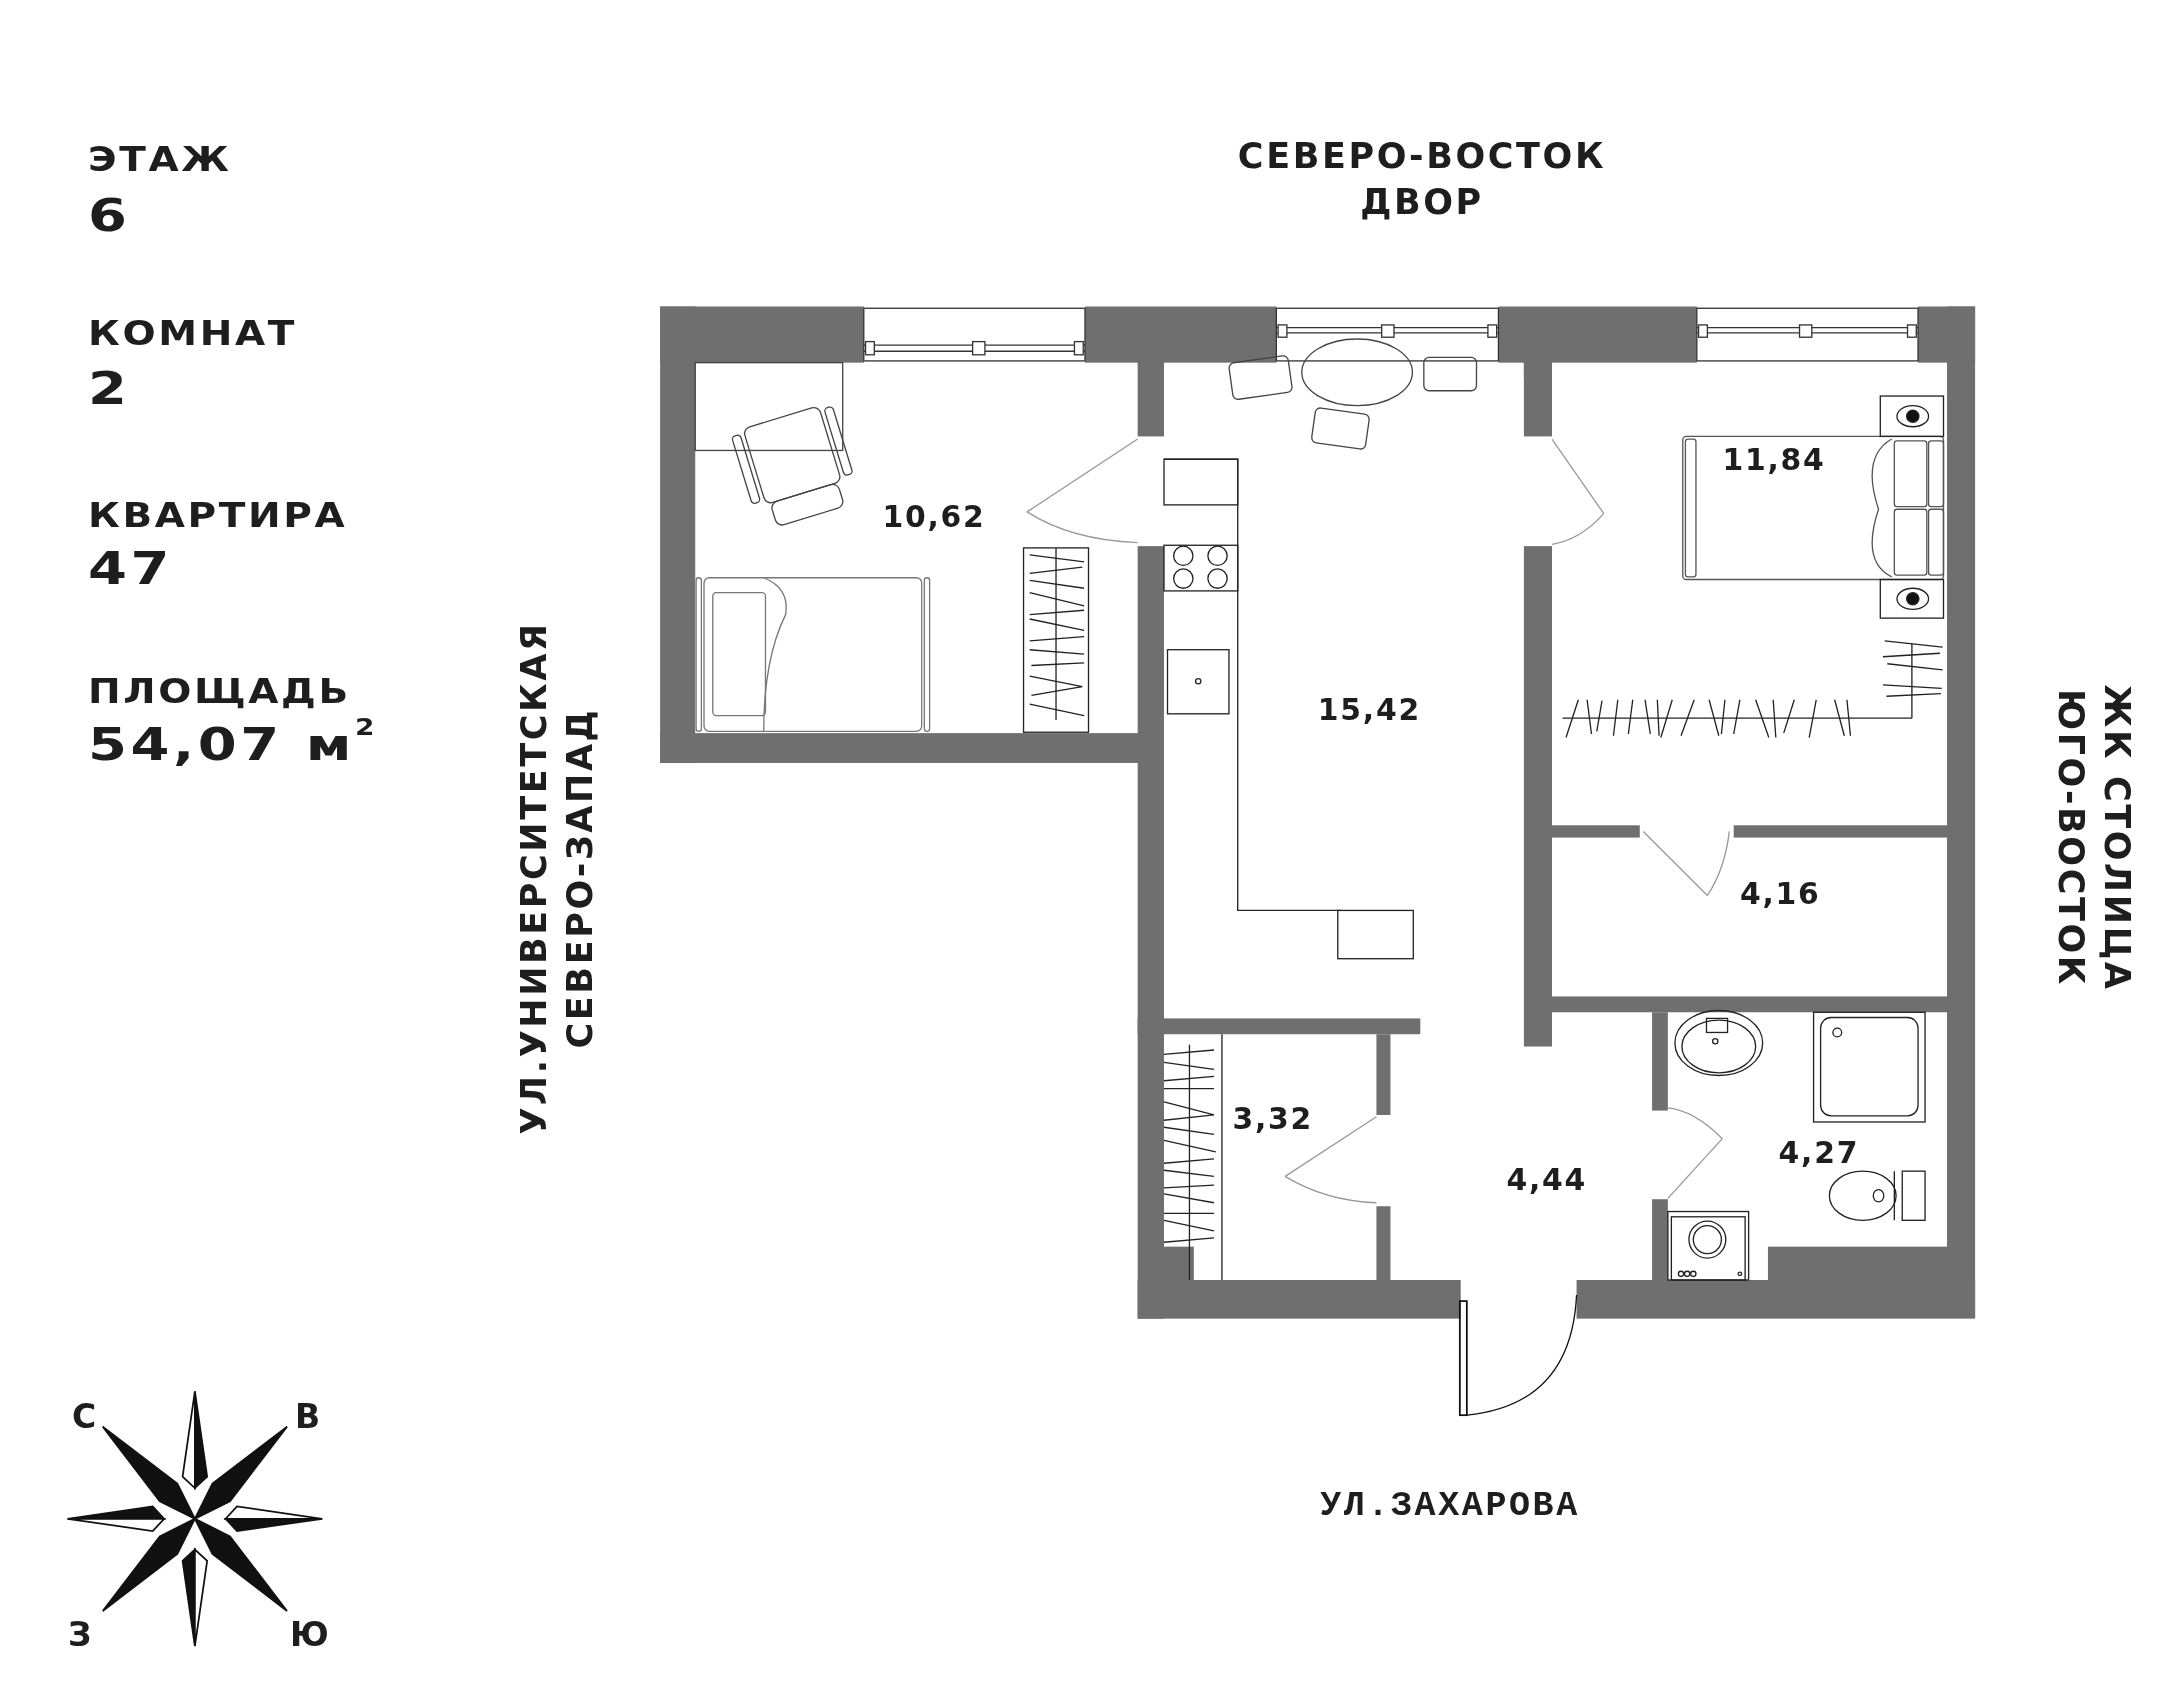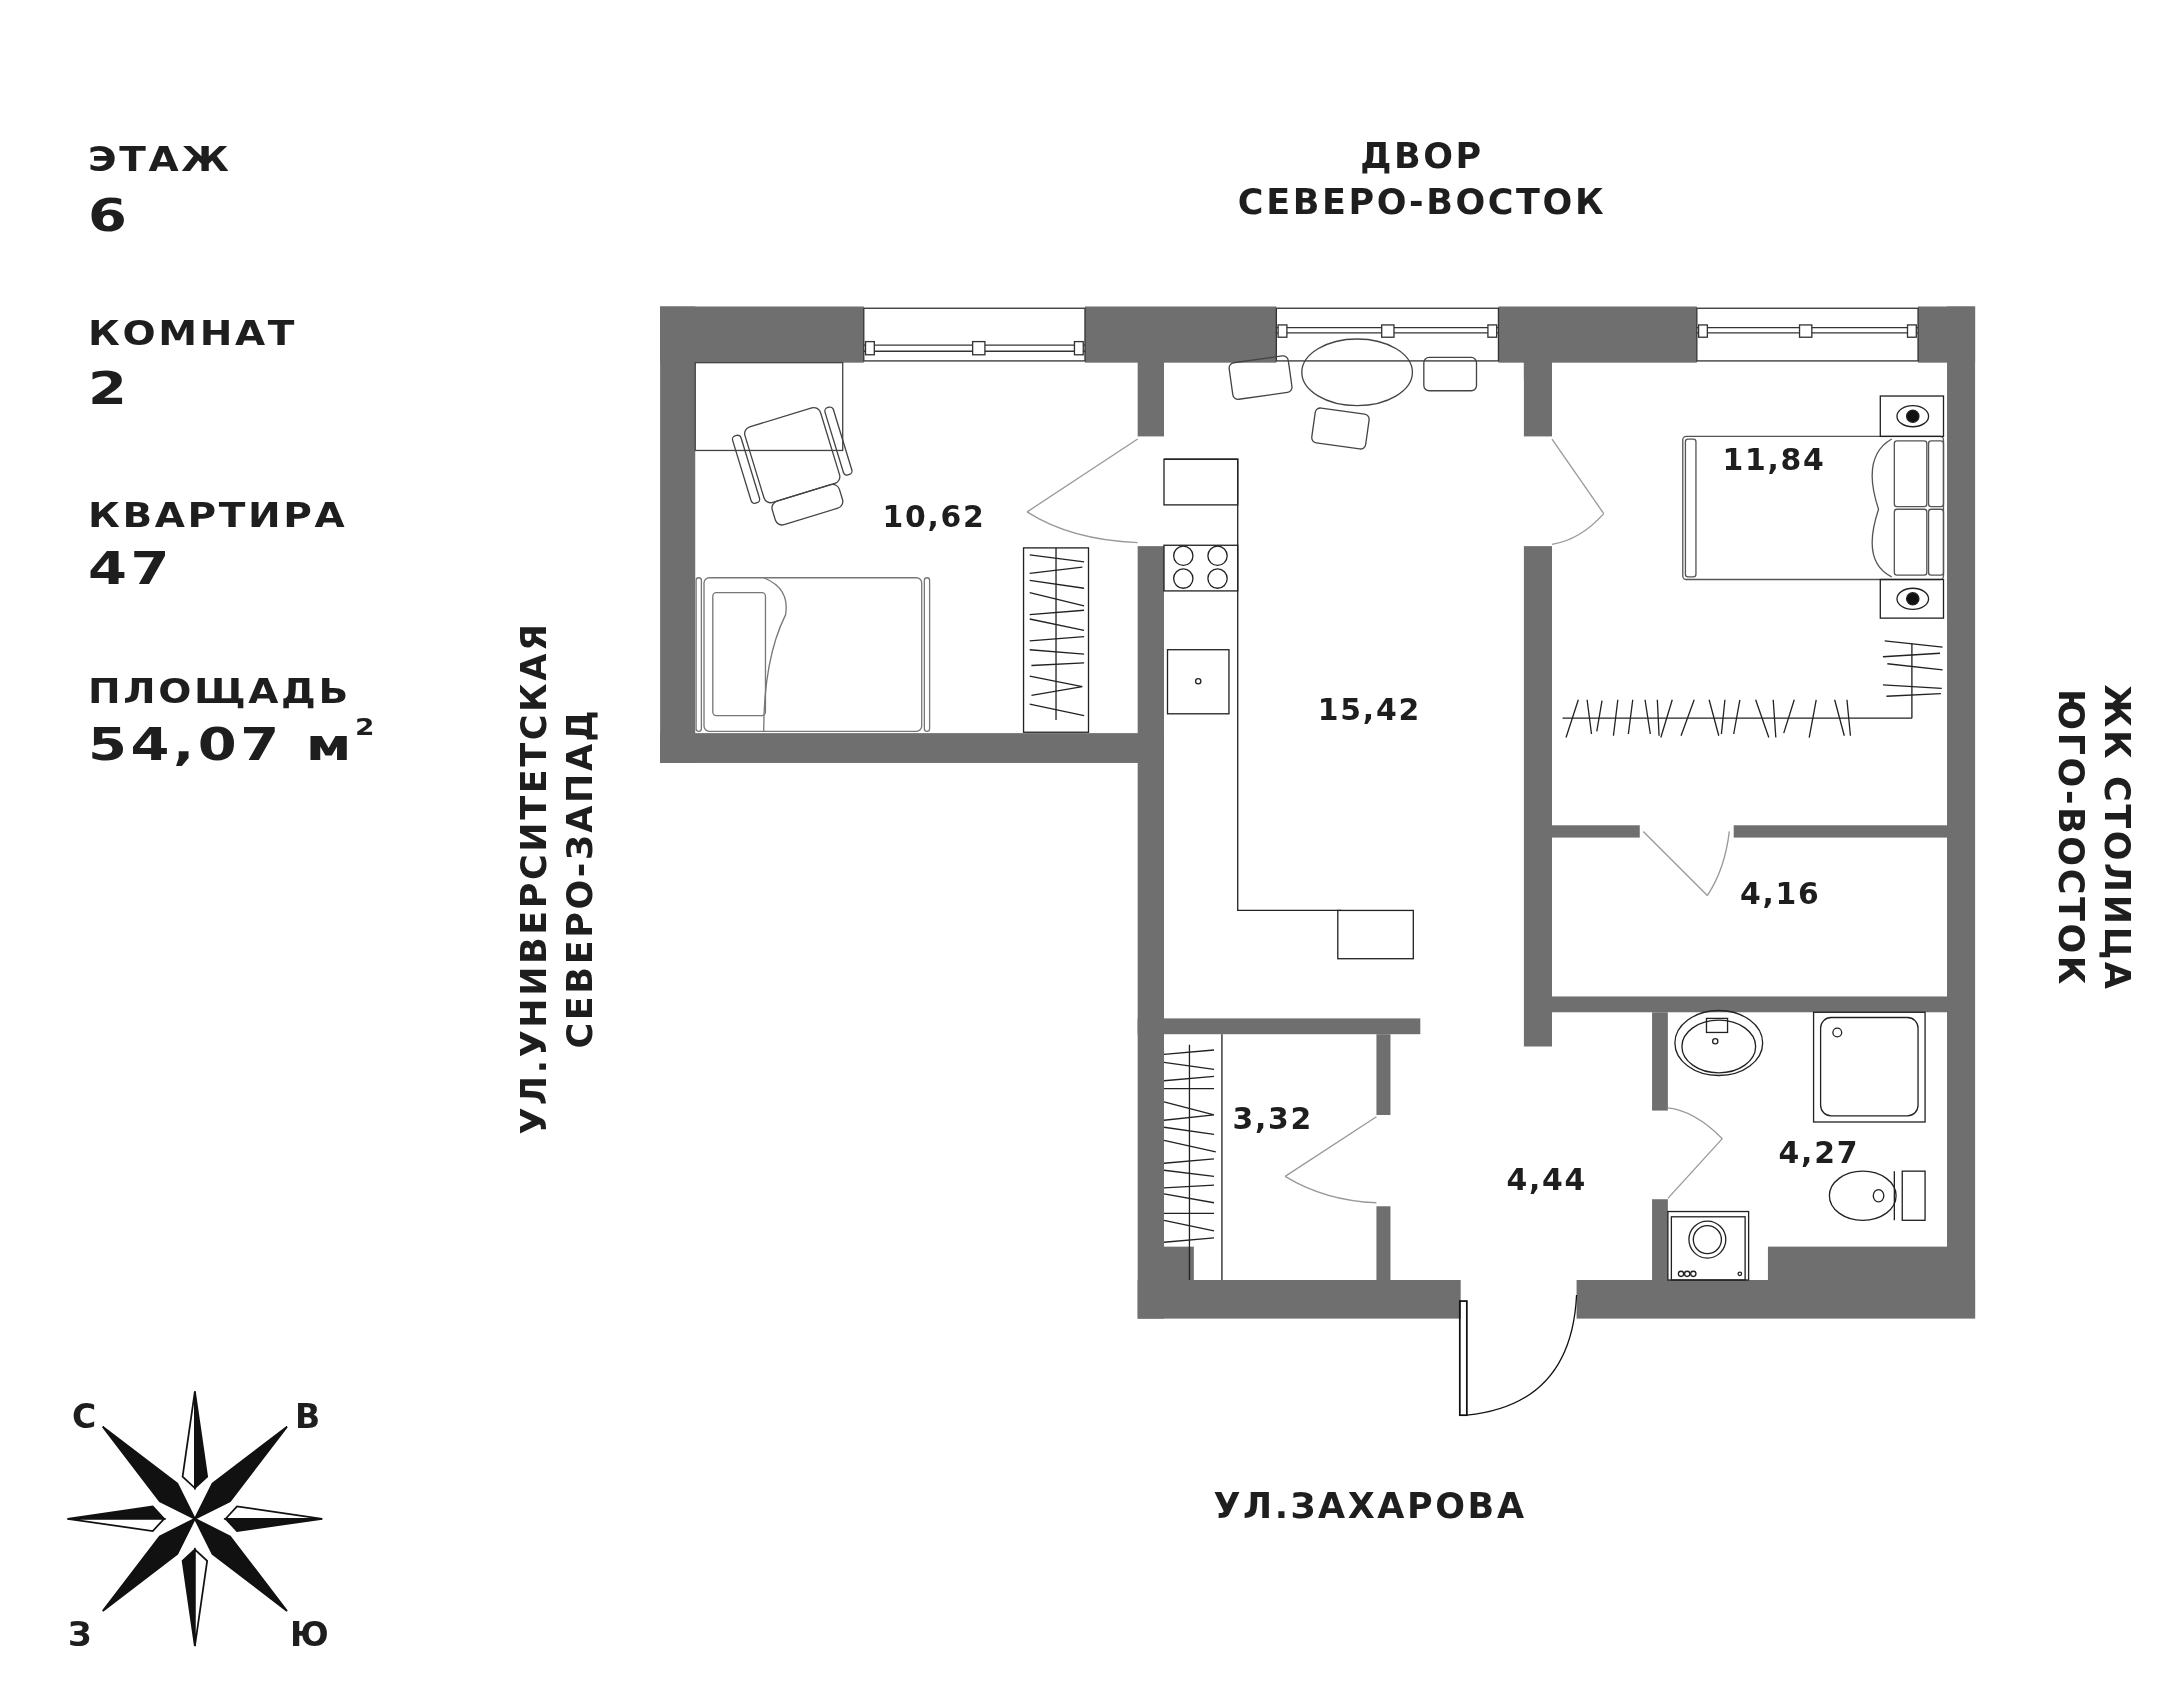--- a/index.html
+++ b/index.html
@@ -7,21 +7,21 @@
          font-family: "DejaVu Sans", sans-serif; color: #1e1e1e; }
   .info-label { position: absolute; left: 88px; font-size: 39px; letter-spacing: 2.6px;
                 font-weight: bold; transform: scaleY(0.85); transform-origin: left top; }
   .info-value { position: absolute; left: 88px; font-size: 56px; font-weight: bold;
                 letter-spacing: 3.5px; transform: scaleY(0.8); transform-origin: left top; }
   .sup { font-size: 28px; vertical-align: top; position: relative; top: -5.3px; }
   .street { position: absolute; font-size: 35px; font-weight: bold; letter-spacing: 2.6px;
             text-align: center; line-height: 46px; white-space: nowrap; }
   .street span { display: block; }
   .street-top { left: 1220px; top: 133px; width: 404px; }
-  .street-bottom { left: 1168px; top: 1483px; width: 404px; }
+  .street-bottom { left: 1248px; top: 1483px; width: 404px; font-family: Liberation Mono, monospace; }
   .street-left { left: 557px; top: 878px; width: 562px; transform: translate(-281px,-46px) rotate(-90deg); transform-origin: center center; }
   .street-right { left: 2094px; top: 838px; width: 386px; transform: translate(-193px,-46px) rotate(90deg); transform-origin: center center; }
   .plan { position: absolute; left: 0; top: 0; }
   .area { font-size: 34px; font-weight: bold; letter-spacing: 2px; fill: #1e1e1e; }
   .compass-letter { position: absolute; font-size: 33px; font-weight: bold; }
 </style>
 </head>
 <body>
 
 <div>
@@ -31,22 +31,22 @@
   <div class="info-value" style="top:362px;">2</div>
   <div class="info-label" style="top:496px;">КВАРТИРА</div>
   <div class="info-value" style="top:542px;">47</div>
   <div class="info-label" style="top:672px;">ПЛОЩАДЬ</div>
   <div class="info-value" style="top:718px;">
     <span>54,07 м</span><span class="sup">2</span>
   </div>
 </div>
 
 <div class="street street-top">
+  <span>СЕВЕРО-ВОСТОК</span>
   <span>ДВОР</span>
-  <span>СЕВЕРО-ВОСТОК</span>
 </div>
 <div class="street street-bottom">
   <span>УЛ.ЗАХАРОВА</span>
 </div>
 <div class="street street-left">
   <span>УЛ.УНИВЕРСИТЕТСКАЯ</span>
   <span>СЕВЕРО-ЗАПАД</span>
 </div>
 <div class="street street-right">
   <span>ЖК СТОЛИЦА</span>

